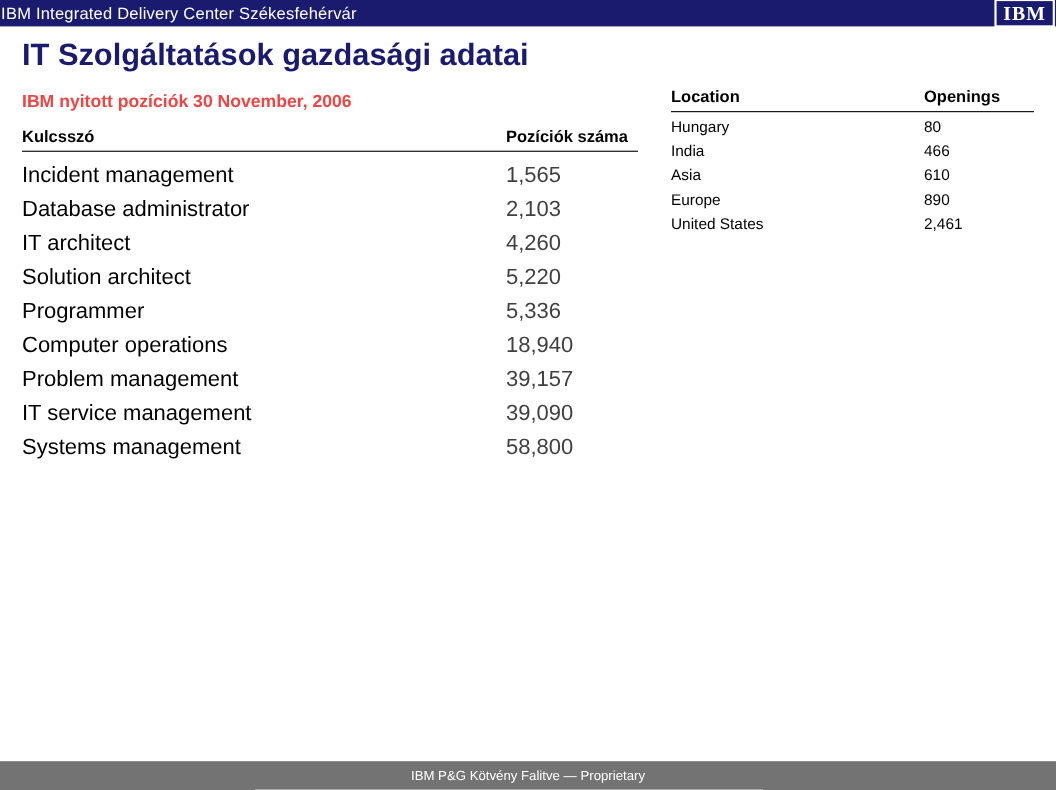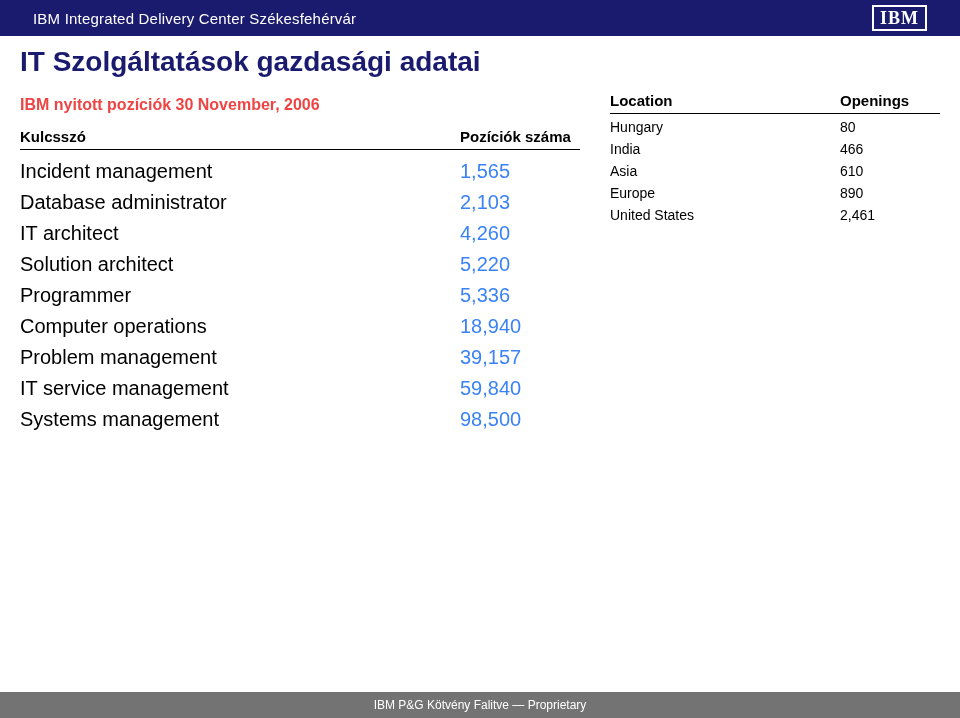--- a/index.html
+++ b/index.html
@@ -13,22 +13,22 @@
       position: relative;
     }
 
     
     .header-bar {
       background: #1a1a6e;
       color: #fff;
       display: flex;
       align-items: center;
       justify-content: space-between;
-      padding: 6px 33px;
-      height: 36px;
+      padding: 6px 1px;
+      height: 24px;
       gap: 43px;
     }
 
     .header-title {
       font-size: 15px;
       font-weight: normal;
       letter-spacing: 0.2px;
     }
 
     .ibm-logo {
@@ -103,21 +103,21 @@
       padding: 4px 0;
     }
 
     .kw-name {
       flex: 1;
       color: #000;
     }
 
     .kw-num {
       width: 120px;
-      color: #3b82f6;
+      color: #404040;
     }
 
     
     .right-col {
       width: 340px;
       padding-left: 10px;
     }
 
     .loc-table {
       margin-top: 10px;
@@ -221,25 +221,25 @@
           <div class="kw-row">
             <span class="kw-name">Computer operations</span>
             <span class="kw-num">18,940</span>
           </div>
           <div class="kw-row">
             <span class="kw-name">Problem management</span>
             <span class="kw-num">39,157</span>
           </div>
           <div class="kw-row">
             <span class="kw-name">IT service management</span>
-            <span class="kw-num">59,840</span>
+            <span class="kw-num">39,090</span>
           </div>
           <div class="kw-row">
             <span class="kw-name">Systems management</span>
-            <span class="kw-num">98,500</span>
+            <span class="kw-num">58,800</span>
           </div>
         </div>
     </div>
   </div>
 
   <div class="right-col">
     <div class="loc-table">
       <div class="loc-header">
         <span class="loc-label">Location</span>
         <span class="loc-openings">Openings</span>

